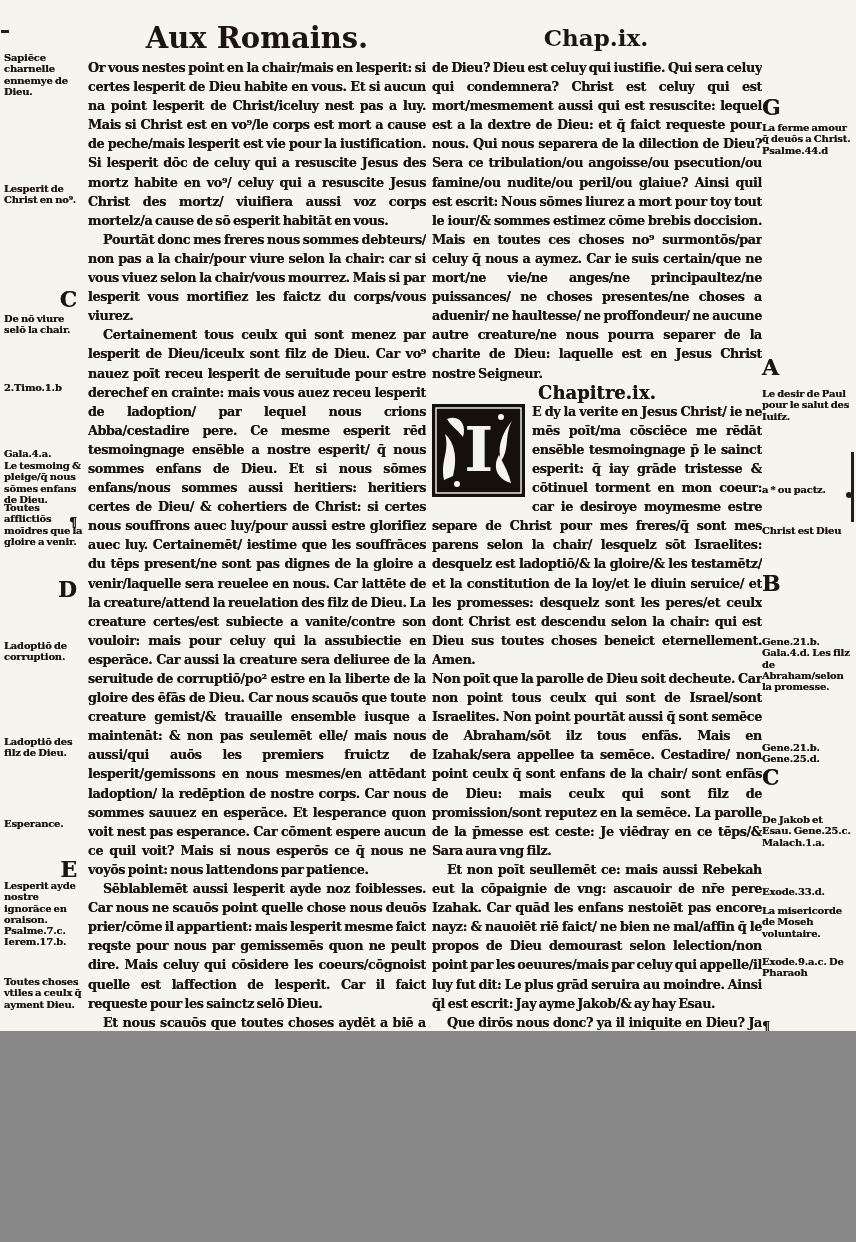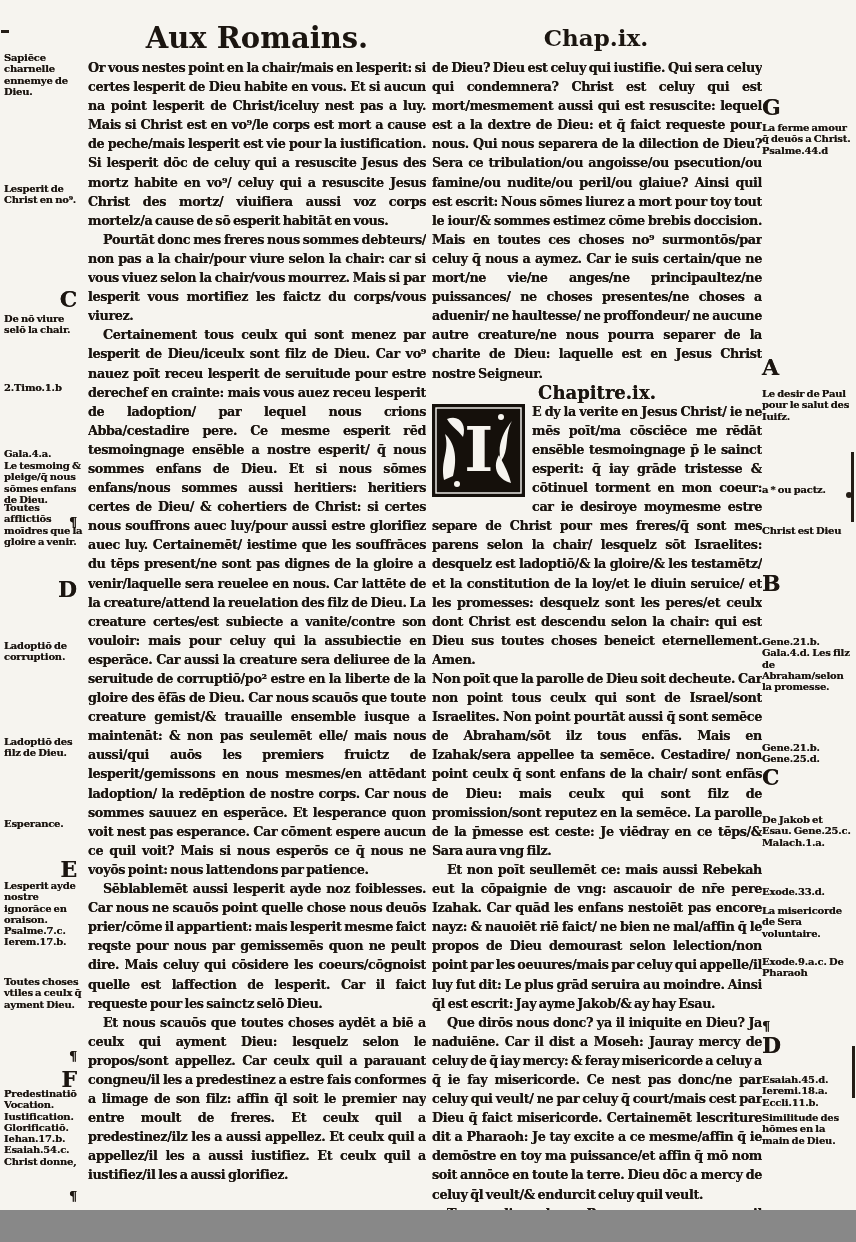--- a/index.html
+++ b/index.html
@@ -1,17 +1,17 @@
 <!DOCTYPE html>
 <html><head>
 <meta charset="utf-8">
 <style>
   html,body{margin:0;padding:0;background:#888;}
   .page{
-    position:relative;width:856px;height:1210px;margin:0 auto;
+    position:relative;width:856px;height:1031px;margin:0 auto;
     background:#f6f4ef;
     color:#1b1510;
     font-family:"DejaVu Serif","Liberation Serif",serif;
     font-weight:700;
     overflow:hidden;
   }
   
   .running-head{position:absolute;top:22px;text-align:center;font-size:29px;letter-spacing:0;line-height:32px;}
   .running-head.left{left:88px;width:338px;}
   .running-head.right{left:432px;width:328px;font-size:23px;}
@@ -116,21 +116,21 @@
       <div class="mnote" style="top: 636px;">Gene.21.b. Gala.4.d. Les filz de Abraham/selon la promesse.</div>
 
       <div class="mnote" style="top: 742px;">Gene.21.b. Gene.25.d.</div>
 
       <div class="mnote letter" style="top: 766px;">C</div>
 
       <div class="mnote" style="top: 814px;">De Jakob et Esau. Gene.25.c. Malach.1.a.</div>
 
       <div class="mnote" style="top: 886px;">Exode.33.d.</div>
 
-      <div class="mnote" style="top: 905px;">La misericorde de Sera voluntaire.</div>
+      <div class="mnote" style="top: 905px;">La misericorde de Moseh voluntaire.</div>
 
       <div class="mnote" style="top: 956px;">Exode.9.a.c. De Pharaoh</div>
 
       <div class="mnote mark" style="top: 1020px;">¶</div>
 
       <div class="mnote letter" style="top: 1034px;">D</div>
 
       <div class="mnote" style="top: 1074px;">Esaiah.45.d. Ieremi.18.a. Eccli.11.b.</div>
 
       <div class="mnote" style="top: 1112px;">Similitude des hōmes en la main de Dieu.</div>

